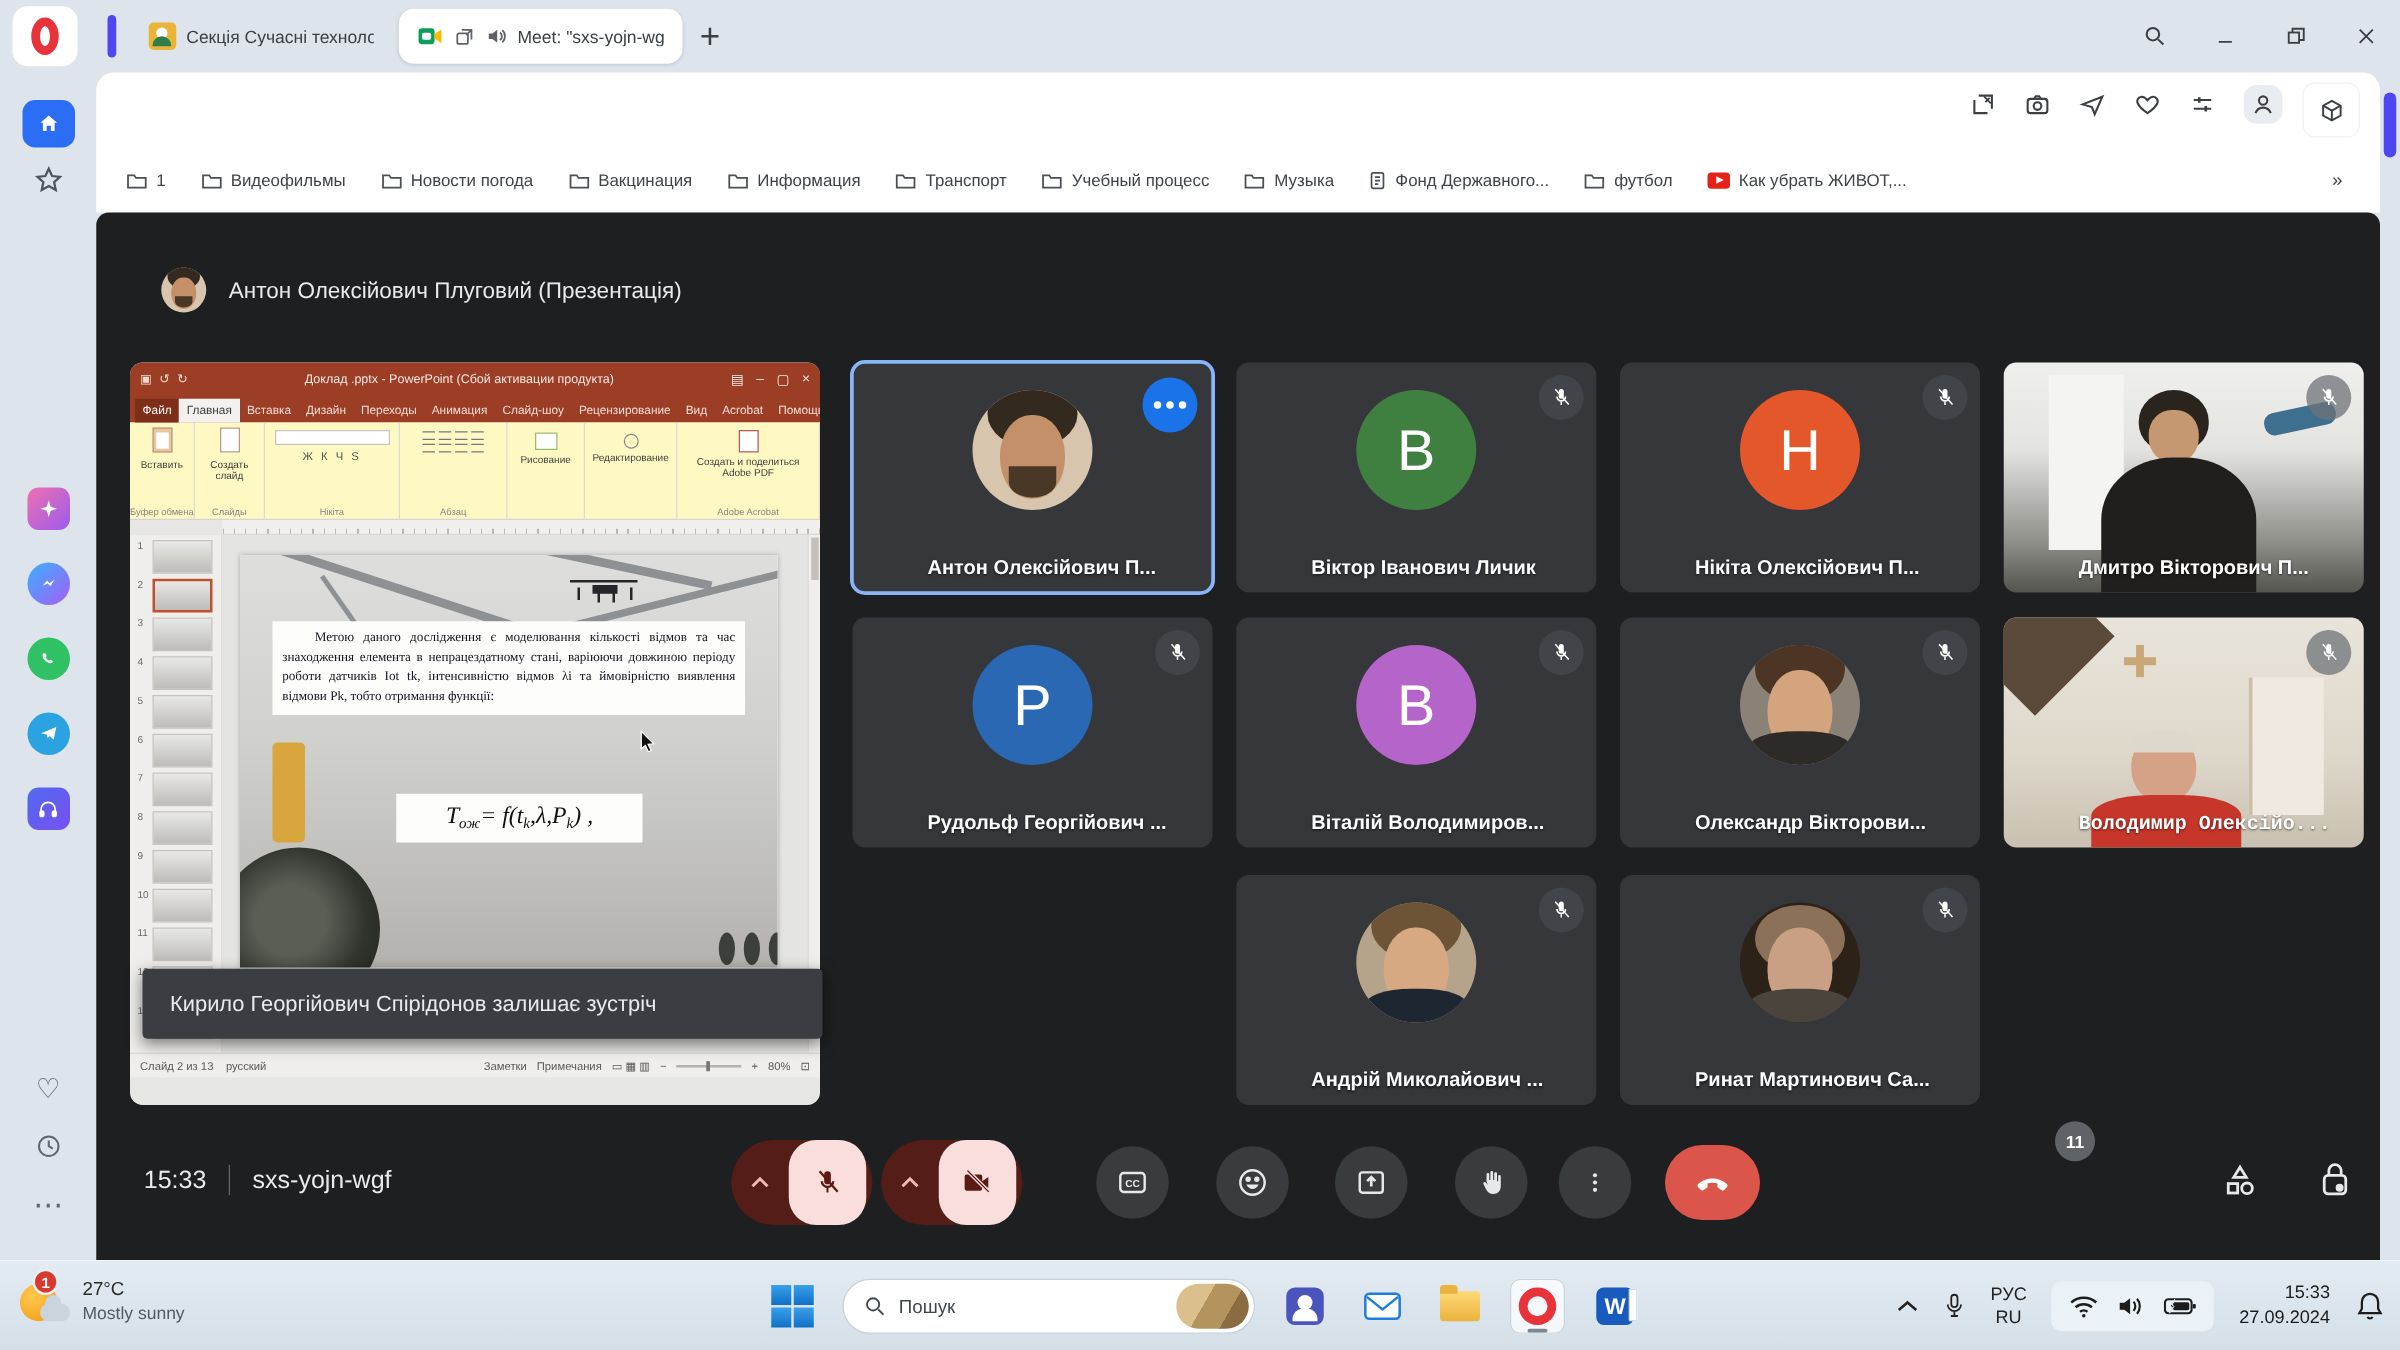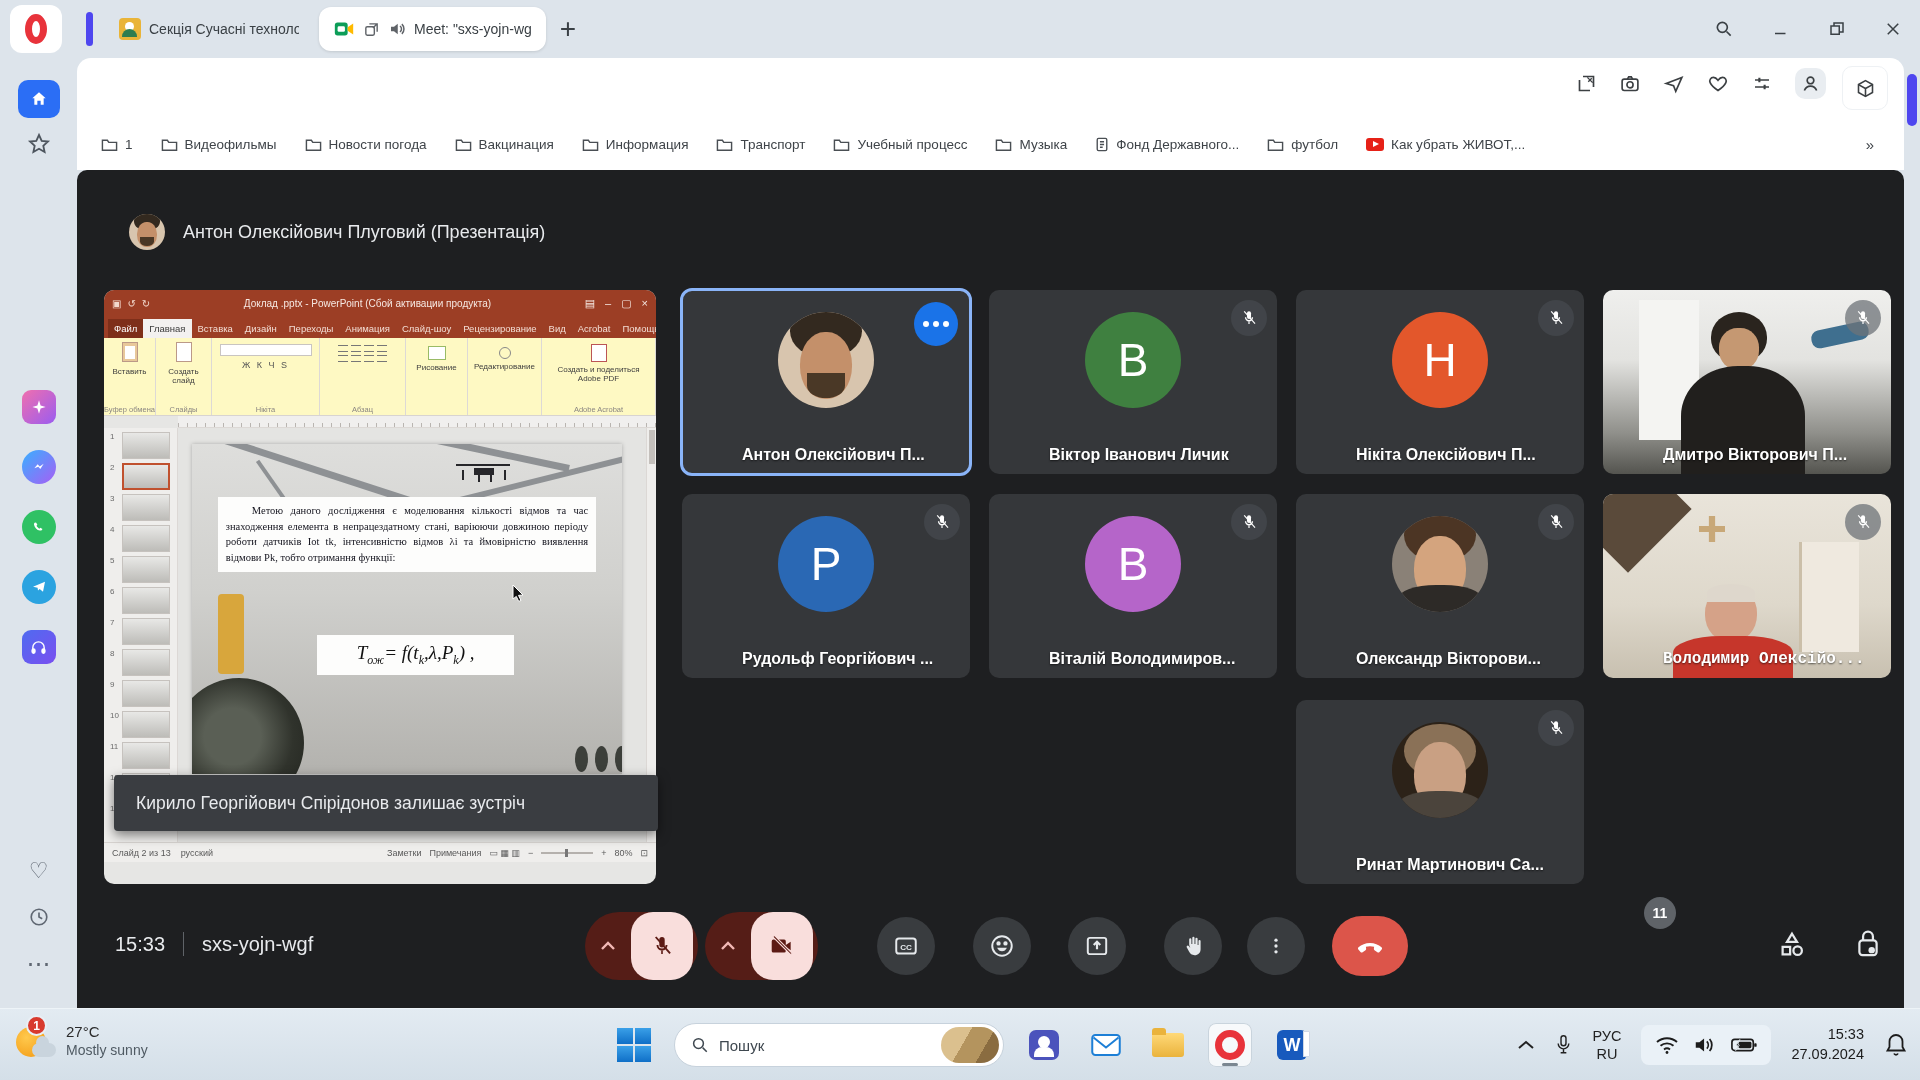--- a/index.html
+++ b/index.html
@@ -692,20 +692,36 @@
           <svg width="18" height="18" viewBox="0 0 24 24" fill="#fff">
             <rect x="9.3" y="3" width="5.4" height="10.4" rx="2.7"></rect>
             <path d="M6.5 11a5.5 5.5 0 0 0 11 0h-1.9a3.6 3.6 0 0 1-7.2 0z"></path>
             <rect x="11.2" y="16.4" width="1.6" height="3.6"></rect>
             <path d="M5 3.6L19.4 20l1.2-1L6.2 2.6z"></path>
           </svg>
         </div>
       <div class="tname">Володимир Олексійо...</div>
     </div>
 
+    <div class="tile" style="left:912px;top:530px;">
+      <div class="micoff">
+          <svg width="18" height="18" viewBox="0 0 24 24" fill="#fff">
+            <rect x="9.3" y="3" width="5.4" height="10.4" rx="2.7"></rect>
+            <path d="M6.5 11a5.5 5.5 0 0 0 11 0h-1.9a3.6 3.6 0 0 1-7.2 0z"></path>
+            <rect x="11.2" y="16.4" width="1.6" height="3.6"></rect>
+            <path d="M5 3.6L19.4 20l1.2-1L6.2 2.6z"></path>
+          </svg>
+        </div>
+      <div class="face96 face fd">
+          <div class="hair"></div>
+          <div class="skin"></div>
+          <div class="suit"></div>
+        </div>
+      <div class="tname">Андрій Миколайович ...</div>
+    </div>
 
     <div class="tile" style="left:1219px;top:530px;">
       <div class="micoff">
           <svg width="18" height="18" viewBox="0 0 24 24" fill="#fff">
             <rect x="9.3" y="3" width="5.4" height="10.4" rx="2.7"></rect>
             <path d="M6.5 11a5.5 5.5 0 0 0 11 0h-1.9a3.6 3.6 0 0 1-7.2 0z"></path>
             <rect x="11.2" y="16.4" width="1.6" height="3.6"></rect>
             <path d="M5 3.6L19.4 20l1.2-1L6.2 2.6z"></path>
           </svg>
         </div>

